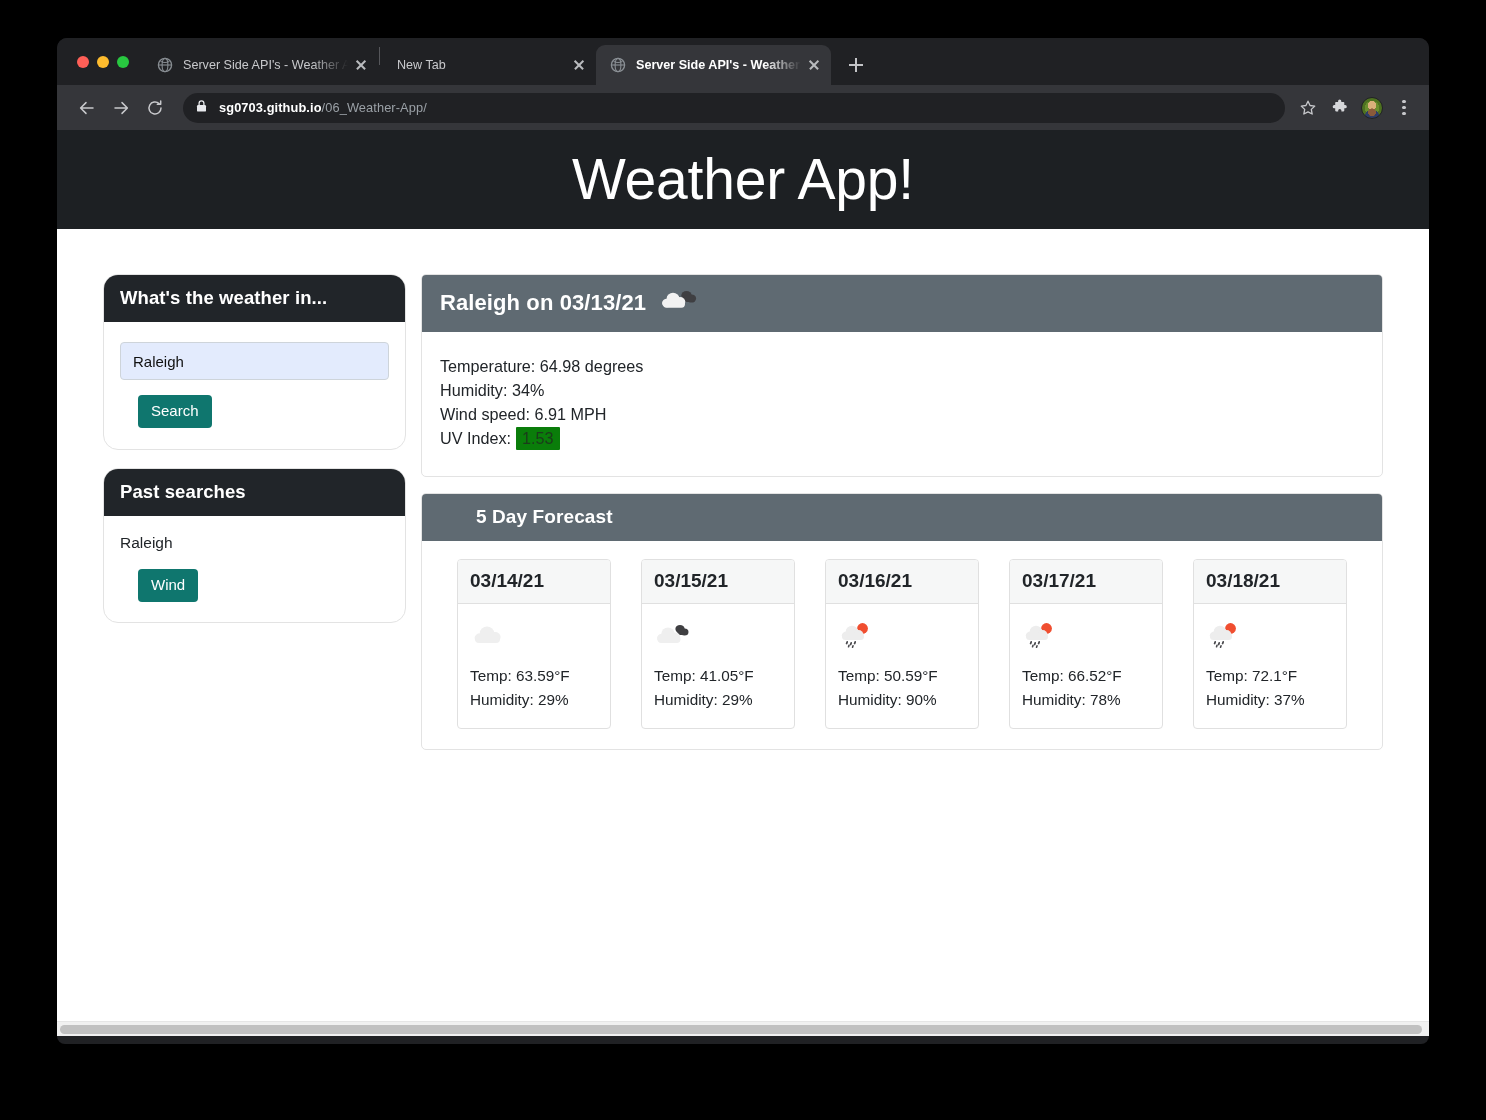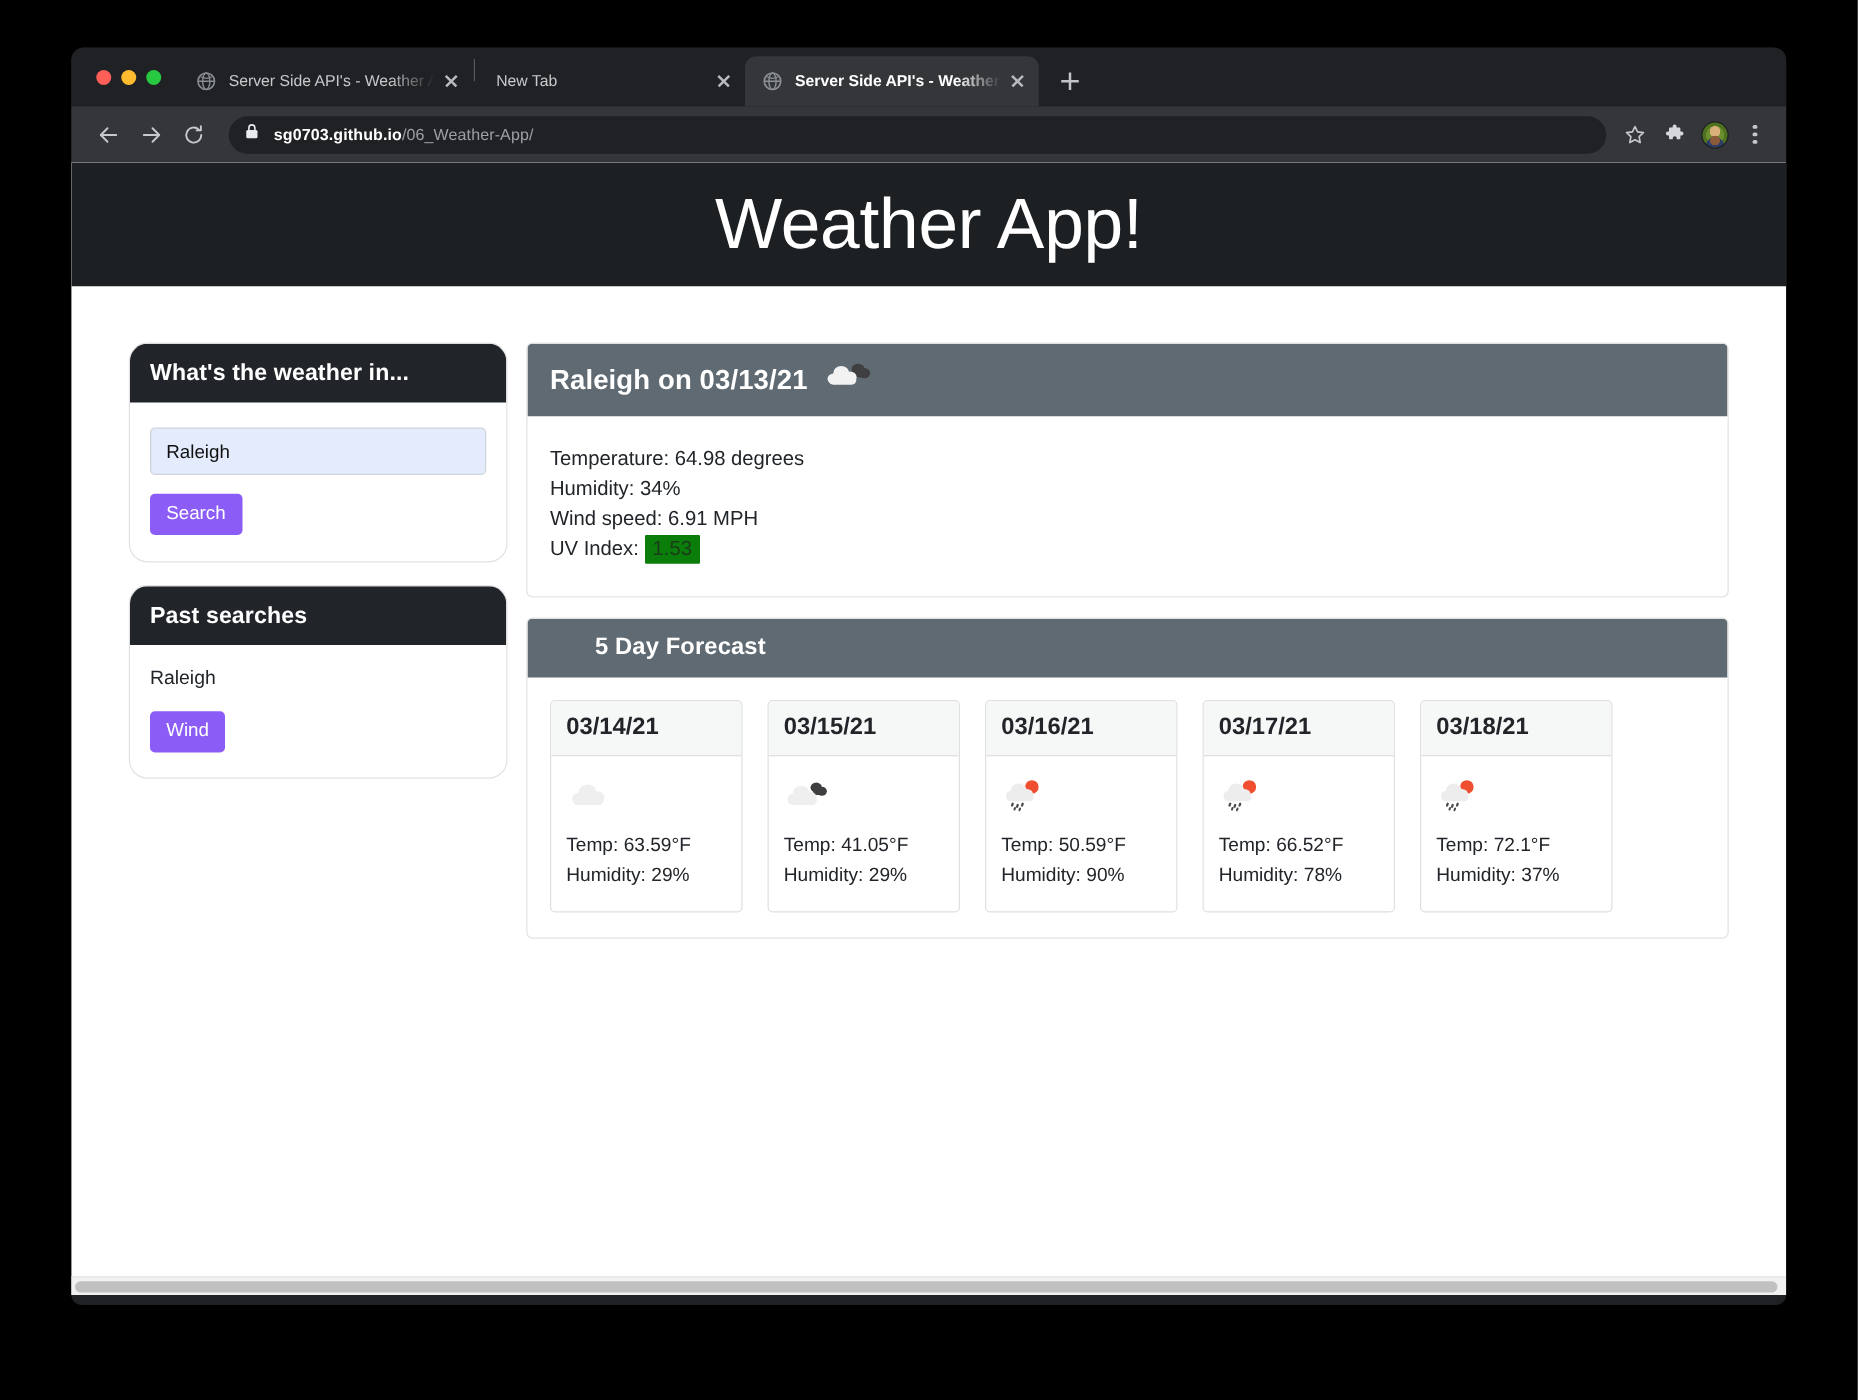--- a/index.html
+++ b/index.html
@@ -199,29 +199,30 @@
     font-family: "Liberation Sans", sans-serif;
     color: #101010;
     background: #e3ebfd;
     border: 1px solid #ced4da;
     border-radius: 4px;
     outline: none;
   }
   .btn-primary {
     display: inline-block;
     margin-top: 15px;
-    background: #8b5cf6;
+    background: #0f766e;
     color: #ffffff;
     border: none;
     border-radius: 4px;
     font-size: 15px;
     font-family: "Liberation Sans", sans-serif;
     padding: 7px 13px 8px 13px;
     line-height: 1.2;
     cursor: pointer;
+    margin-left: 18px;
   }
   #past-searches-body { padding: 18px 16px 20px 16px; }
   .past-item {
     font-size: 15.5px;
     color: #212529;
     padding: 0 0 2px 0;
   }
 
   
   #right-column { flex: 1 1 auto; min-width: 0; }
@@ -263,21 +264,22 @@
     padding: 1px 6px 2px 6px;
     font-size: 16.2px;
     line-height: 20px;
     margin-left: 5px;
     border-radius: 1px;
   }
 
   #forecast-body {
     padding: 18px 18px 20px 18px;
     display: flex;
-    gap: 20px;
+    gap: 30px;
+    justify-content: center;
   }
   .forecast-card {
     width: 154px;
     flex: 0 0 154px;
     background: #ffffff;
     border: 1px solid #e0e0e0;
     border-radius: 4px;
     overflow: hidden;
   }
   .forecast-date {

